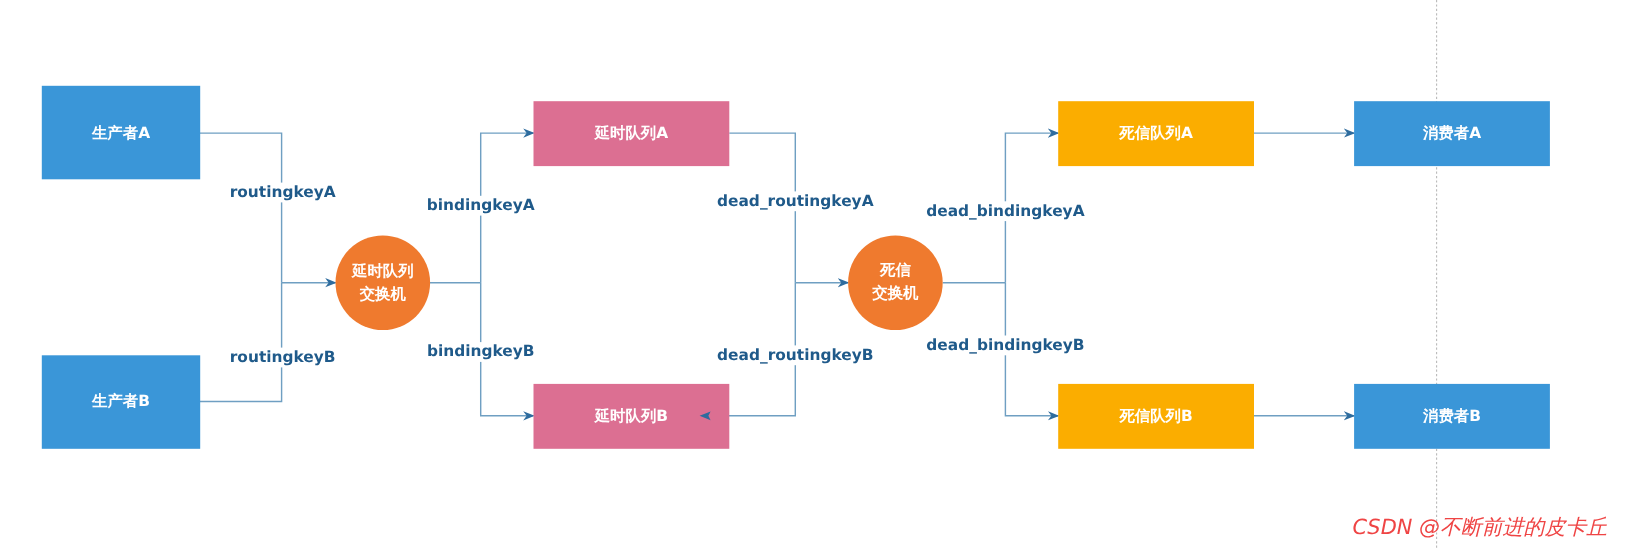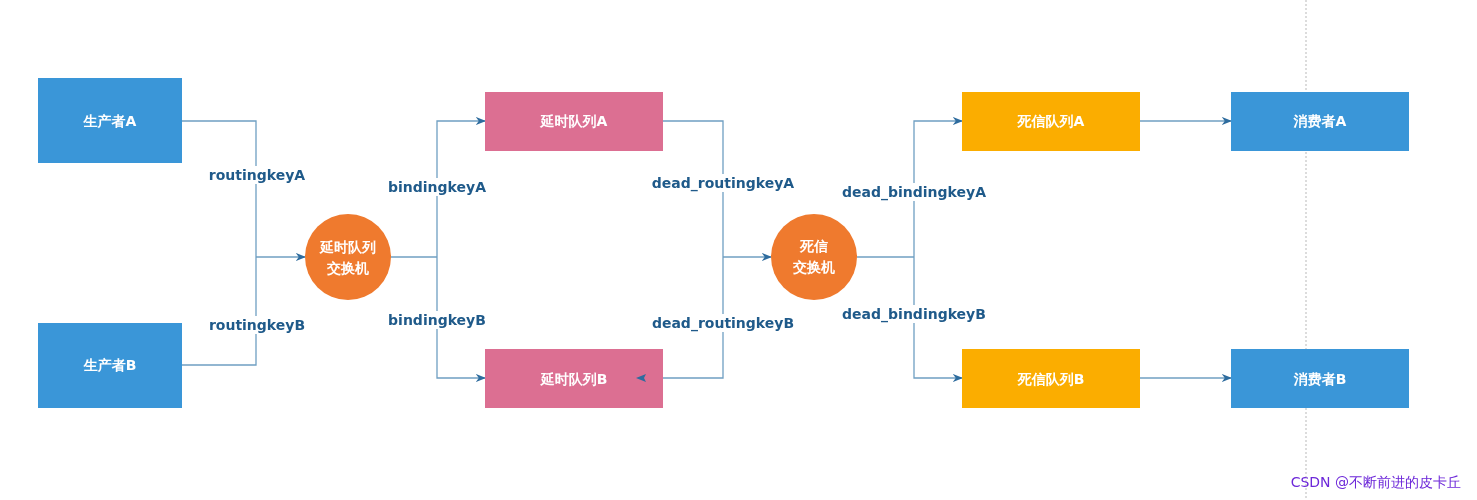--- a/index.html
+++ b/index.html
@@ -4,22 +4,22 @@
 <style>
   html, body { margin: 0; padding: 0; background: #ffffff; }
   body { width: 1477px; height: 500px; position: relative; overflow: hidden;
          font-family: "DejaVu Sans", "Liberation Sans", sans-serif; }
   #diagram { position: absolute; left: 0; top: 0; }
   .node-text { fill: #ffffff; font-size: 14px; font-weight: bold; text-anchor: middle; dominant-baseline: central; }
   .edge-label { fill: #1f5a8a; font-size: 14px; font-weight: bold; text-anchor: middle; dominant-baseline: central; }
   .label-bg { fill: #ffffff; }
   .edge { stroke: #6f9fc2; stroke-width: 1.3; fill: none; }
   .guide { stroke: #b9b9b9; stroke-width: 1; stroke-dasharray: 2 2; }
-  .watermark { position: absolute; right: 16px; bottom: 8px; color: #6d28d9;
-               font-family: "DejaVu Sans", sans-serif; font-size: 14px; }
+  .watermark { position: absolute; right: 16px; bottom: 8px; color: #ef4444;
+               font-family: "DejaVu Sans", sans-serif; font-size: 19px; font-style: italic; }
 </style>
 </head>
 <body>
 
 <svg id="diagram" width="1477" height="500" viewBox="0 0 1477 500">
   <defs>
     <marker id="arrow" viewBox="0 0 10 10" refX="9" refY="5" markerWidth="8" markerHeight="8" orient="auto-start-reverse">
       <path d="M0,1 L10,5 L0,9 L3,5 Z" fill="#2e6c9e"></path>
     </marker>
   </defs>

